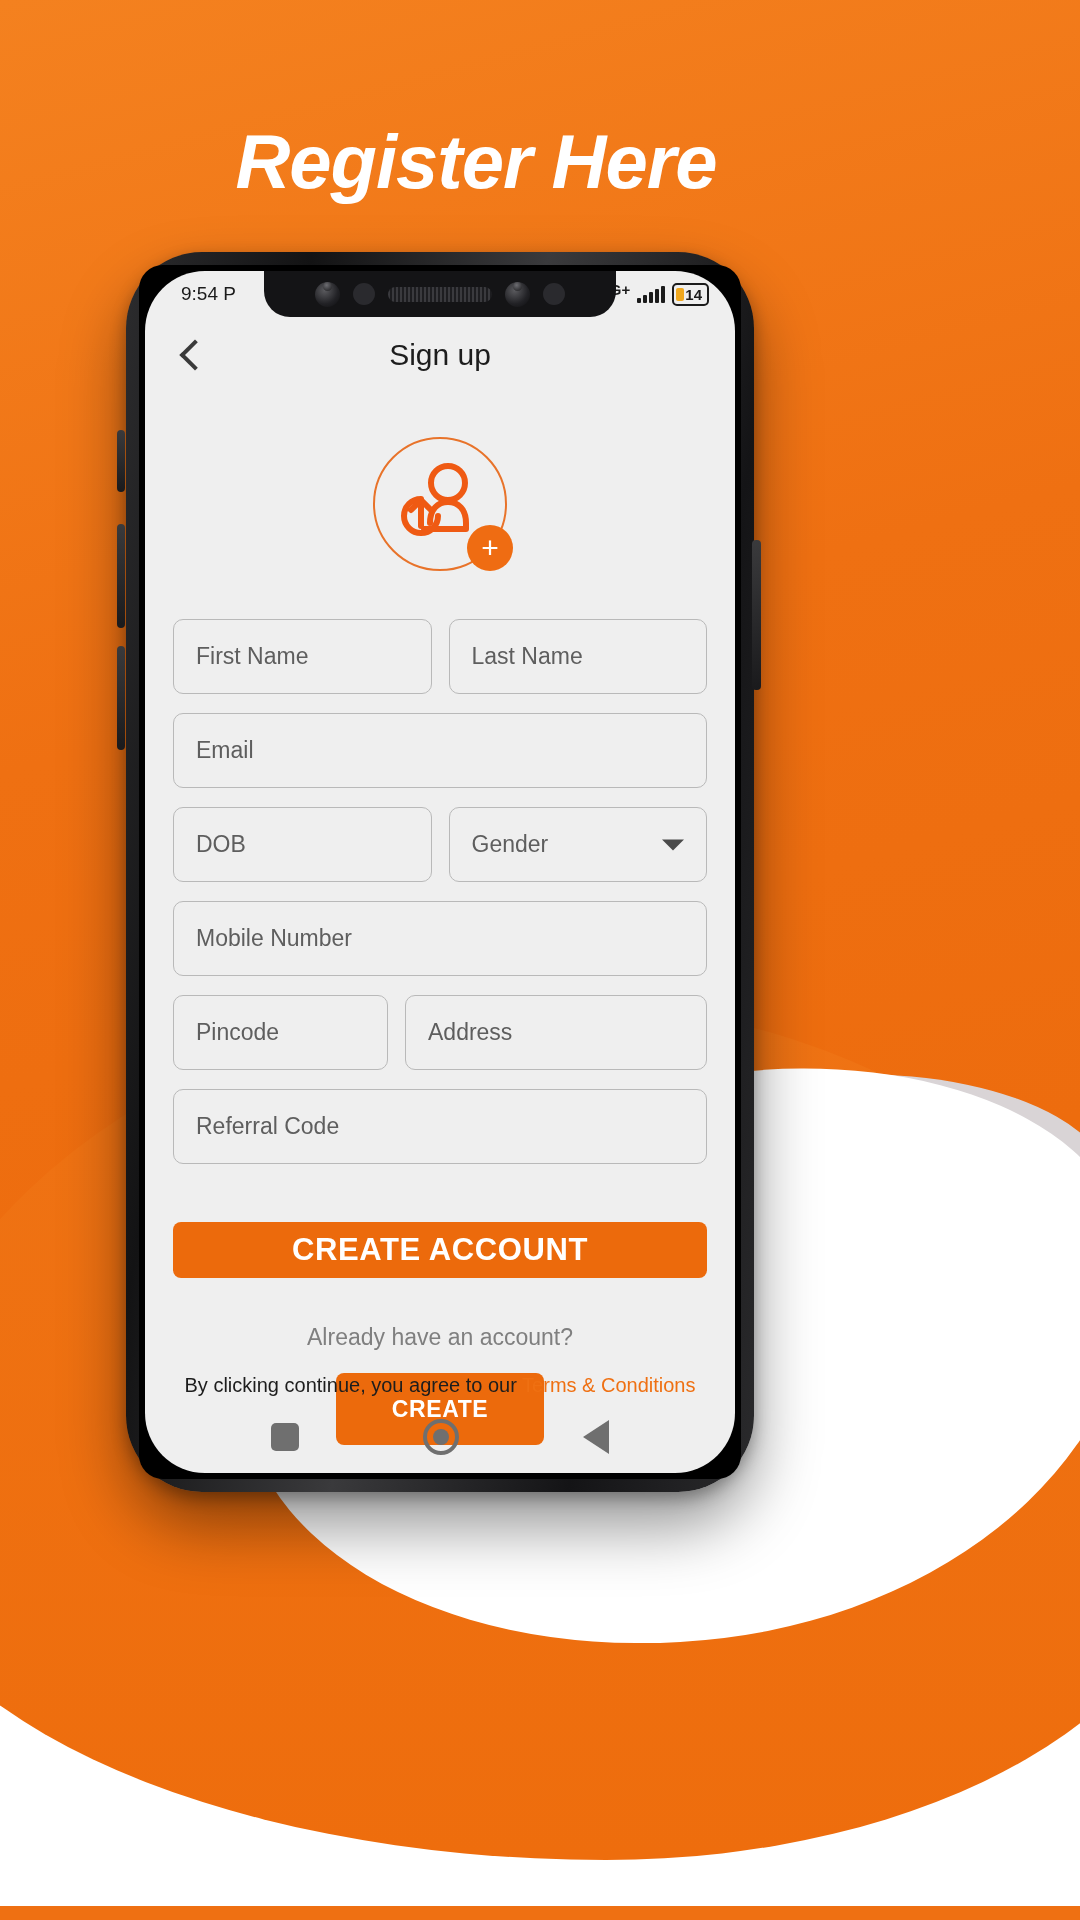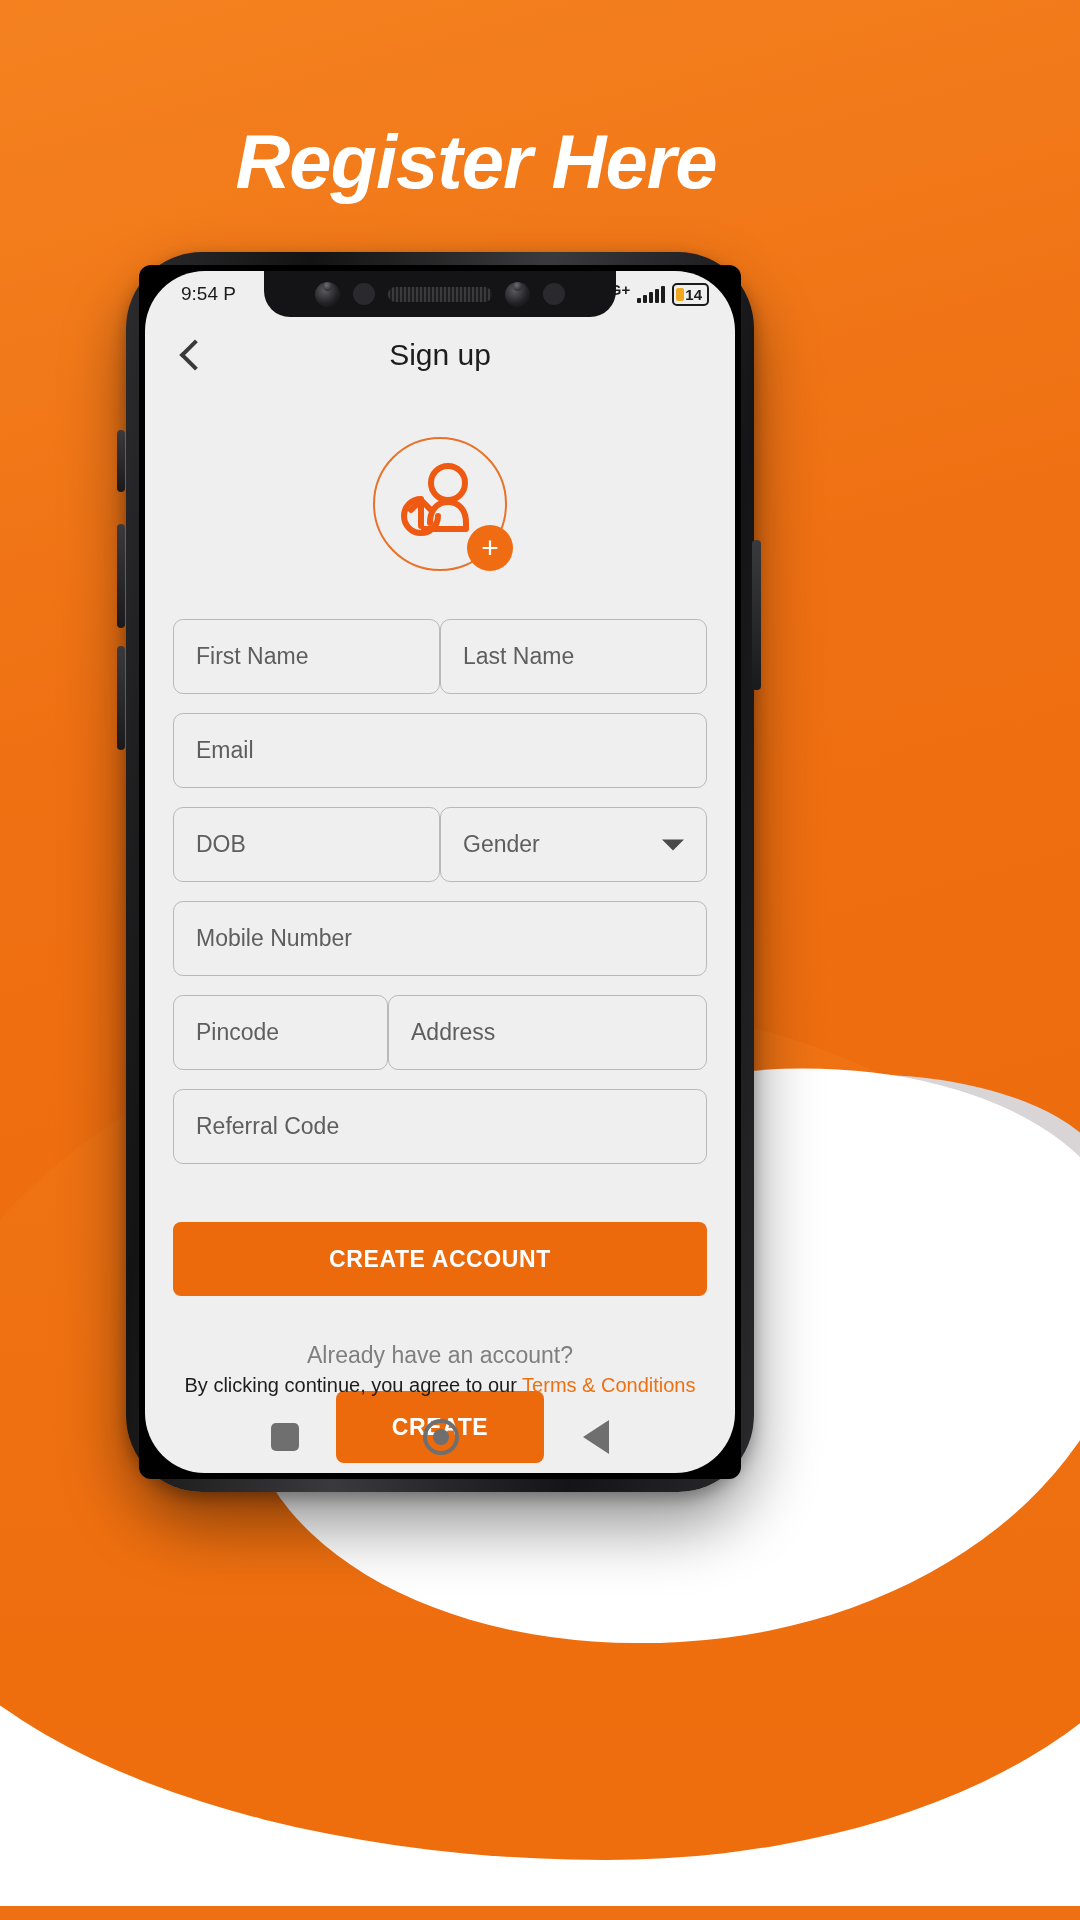--- a/index.html
+++ b/index.html
@@ -65,21 +65,21 @@
     position:absolute; left:126px; top:252px;
     width:628px; height:1240px;
     border-radius:76px;
     background:linear-gradient(100deg,#2c2c2e 0%,#131314 22%,#3a3a3c 50%,#141416 78%,#2a2a2c 100%);
     padding:13px;
     box-shadow:0 34px 64px rgba(0,0,0,.42), 0 6px 16px rgba(0,0,0,.3);
     z-index:10;
   }
   .phone-inner{
     width:100%; height:100%;
-    border-radius:12px;
+    border-radius:24px;
     background:#000;
     padding:6px;
   }
   .screen{
     width:100%; height:100%;
     border-radius:60px;
     background:#efefef;
     overflow:hidden;
     position:relative;
   }
@@ -169,21 +169,21 @@
   .plus-badge{
     position:absolute; right:-8px; bottom:-2px;
     width:46px; height:46px; border-radius:50%;
     background:#ef6c12;
     display:flex; align-items:center; justify-content:center;
     color:#fff; font-size:30px; font-weight:400; line-height:1;
   }
 
   
   .form{ padding:0 28px; }
-  .row{ display:flex; margin-bottom:19px; }
+  .row{ display:flex; gap:17px; margin-bottom:19px; }
   .field{
     flex:1;
     height:75px;
     border:1.5px solid #b9b9b9;
     border-radius:10px;
     background:#efefef;
     display:flex; align-items:center;
     padding:0 22px;
     font-size:23px;
     color:#5e5e5e;
@@ -196,25 +196,25 @@
     width:0; height:0;
     border-left:11px solid transparent;
     border-right:11px solid transparent;
     border-top:11px solid #4a4a4a;
     transform:translateY(-50%);
   }
 
   
   .cta{
     margin:58px 28px 0;
-    height:74px;
+    height:56px;
     background:#ec6a0c;
     border-radius:8px;
     display:flex; align-items:center; justify-content:center;
-    color:#fff; font-size:23px; font-weight:bold; letter-spacing:.6px;
+    color:#fff; font-size:31px; font-weight:bold; letter-spacing:.6px;
     cursor:pointer;
   }
   .already{
     text-align:center; margin-top:46px;
     font-size:23px; color:#7f7f7f;
   }
   .login-btn{
     margin:22px auto 0;
     width:208px; height:72px;
     background:#ec6a0c; border-radius:8px;

